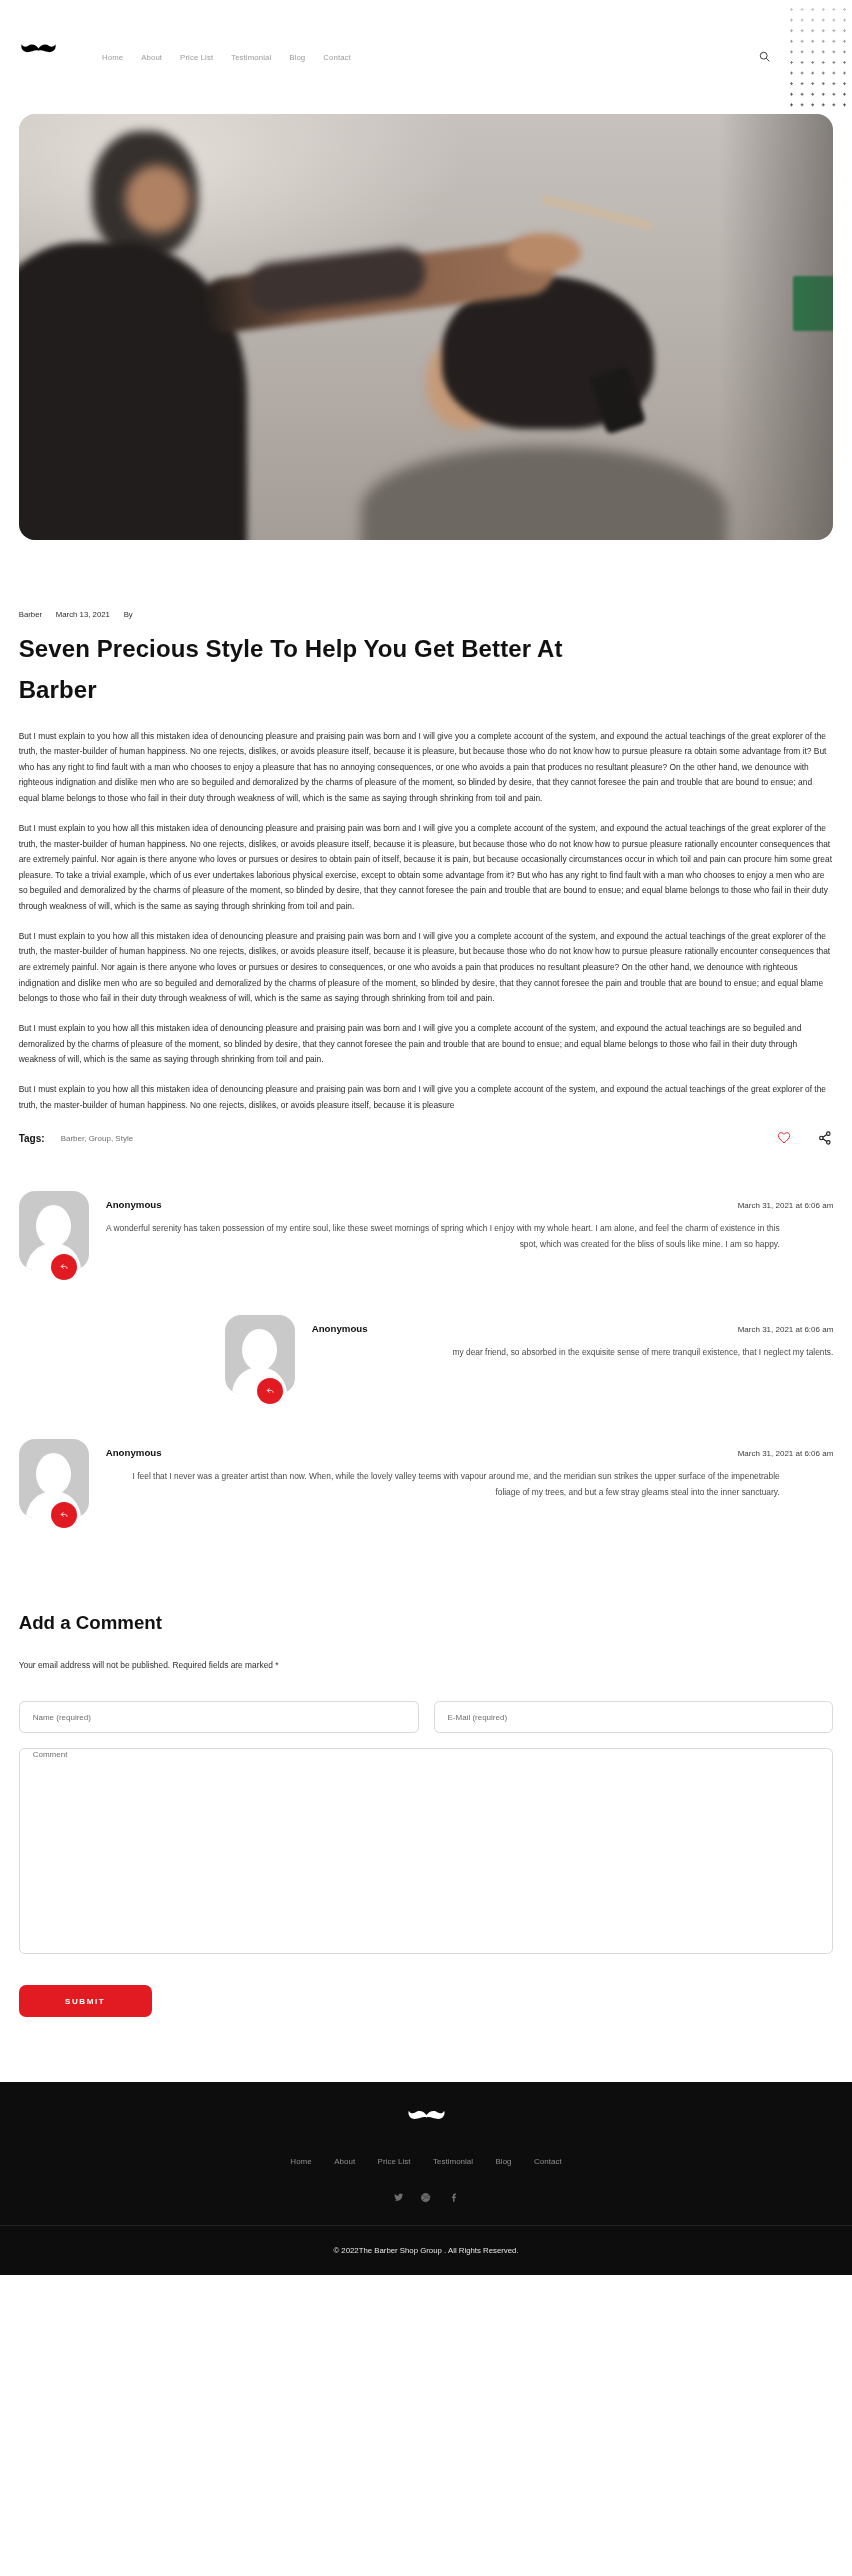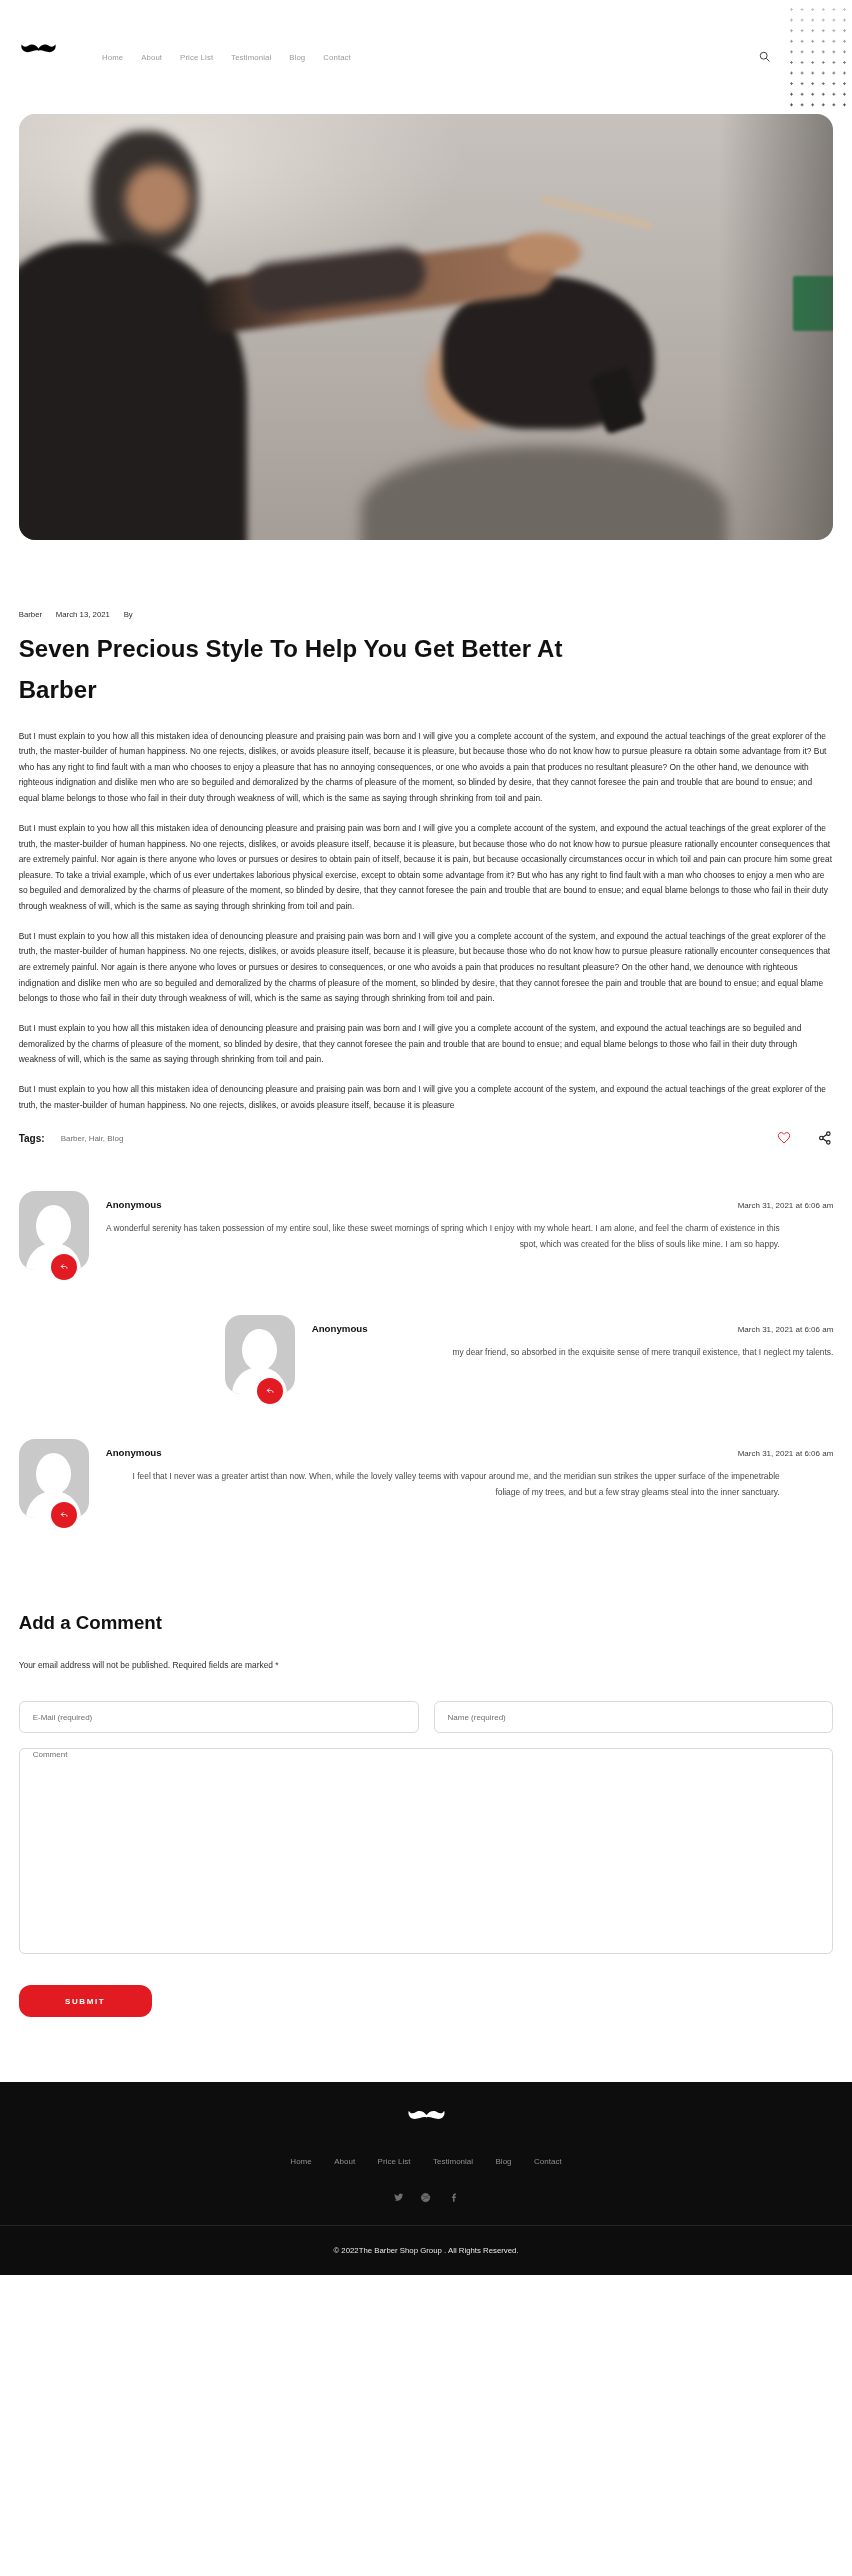--- a/index.html
+++ b/index.html
@@ -86,21 +86,21 @@
   .field {
     flex:1; height:32px; border:0.6px solid #d9d9d9; border-radius:5.6px; padding:0 13px;
     font-size:8px; color:#333; font-family:"Liberation Sans", sans-serif; outline:none; background:#fff;
   }
   .field::placeholder, textarea.field-area::placeholder { color:#6f6f6f; opacity:1; }
   textarea.field-area {
     margin-top:15px; width:100%; height:206px; border:0.6px solid #d9d9d9; border-radius:5.6px;
     padding:1px 13px; font-size:8px; color:#333; font-family:"Liberation Sans", sans-serif; outline:none; resize:none; background:#fff;
   }
   .submit-btn {
-    margin-top:29px; width:133px; height:32px; background:#e21b22; color:#fff; border:none; border-radius:12px;
+    margin-top:29px; width:133px; height:32px; background:#e21b22; color:#fff; border:none; border-radius:7px;
     font-size:8px; font-weight:700; letter-spacing:1.6px; cursor:pointer; font-family:"Liberation Sans", sans-serif;
   }
 
   
   footer { margin-top:65px; background:#0d0d0d; height:193px; display:flex; flex-direction:column; align-items:center; }
   .footer-logo { margin-top:25px; width:41px; height:20px; }
   .footer-logo svg { width:100%; height:100%; }
   nav.footer-nav { margin-top:30px; display:flex; gap:22.5px; }
   nav.footer-nav a { font-size:8px; color:#8e8e8e; text-decoration:none; cursor:pointer; }
   .footer-social { margin-top:26px; display:flex; gap:16px; align-items:center; }
@@ -164,21 +164,21 @@
   <div class="post-body">
     <p>But I must explain to you how all this mistaken idea of denouncing pleasure and praising pain was born and I will give you a complete account of the system, and expound the actual teachings of the great explorer of the truth, the master-builder of human happiness. No one rejects, dislikes, or avoids pleasure itself, because it is pleasure, but because those who do not know how to pursue pleasure ra obtain some advantage from it? But who has any right to find fault with a man who chooses to enjoy a pleasure that has no annoying consequences, or one who avoids a pain that produces no resultant pleasure? On the other hand, we denounce with righteous indignation and dislike men who are so beguiled and demoralized by the charms of pleasure of the moment, so blinded by desire, that they cannot foresee the pain and trouble that are bound to ensue; and equal blame belongs to those who fail in their duty through weakness of will, which is the same as saying through shrinking from toil and pain.</p>
     <p>But I must explain to you how all this mistaken idea of denouncing pleasure and praising pain was born and I will give you a complete account of the system, and expound the actual teachings of the great explorer of the truth, the master-builder of human happiness. No one rejects, dislikes, or avoids pleasure itself, because it is pleasure, but because those who do not know how to pursue pleasure rationally encounter consequences that are extremely painful. Nor again is there anyone who loves or pursues or desires to obtain pain of itself, because it is pain, but because occasionally circumstances occur in which toil and pain can procure him some great pleasure. To take a trivial example, which of us ever undertakes laborious physical exercise, except to obtain some advantage from it? But who has any right to find fault with a man who chooses to enjoy a men who are so beguiled and demoralized by the charms of pleasure of the moment, so blinded by desire, that they cannot foresee the pain and trouble that are bound to ensue; and equal blame belongs to those who fail in their duty through weakness of will, which is the same as saying through shrinking from toil and pain.</p>
     <p>But I must explain to you how all this mistaken idea of denouncing pleasure and praising pain was born and I will give you a complete account of the system, and expound the actual teachings of the great explorer of the truth, the master-builder of human happiness. No one rejects, dislikes, or avoids pleasure itself, because it is pleasure, but because those who do not know how to pursue pleasure rationally encounter consequences that are extremely painful. Nor again is there anyone who loves or pursues or desires to consequences, or one who avoids a pain that produces no resultant pleasure? On the other hand, we denounce with righteous indignation and dislike men who are so beguiled and demoralized by the charms of pleasure of the moment, so blinded by desire, that they cannot foresee the pain and trouble that are bound to ensue; and equal blame belongs to those who fail in their duty through weakness of will, which is the same as saying through shrinking from toil and pain.</p>
     <p>But I must explain to you how all this mistaken idea of denouncing pleasure and praising pain was born and I will give you a complete account of the system, and expound the actual teachings are so beguiled and demoralized by the charms of pleasure of the moment, so blinded by desire, that they cannot foresee the pain and trouble that are bound to ensue; and equal blame belongs to those who fail in their duty through weakness of will, which is the same as saying through shrinking from toil and pain.</p>
     <p>But I must explain to you how all this mistaken idea of denouncing pleasure and praising pain was born and I will give you a complete account of the system, and expound the actual teachings of the great explorer of the truth, the master-builder of human happiness. No one rejects, dislikes, or avoids pleasure itself, because it is pleasure</p>
   </div>
 
   <div class="tags-row">
     <span class="tags-label">Tags:</span>
-    <span class="tags-value">Barber, Hair, Blog</span>
+    <span class="tags-value">Barber, Group, Style</span>
     <span class="tags-actions">
       <span class="icon-btn">
         <svg viewBox="0 0 24 24" fill="none" stroke="#e8252c" stroke-width="1.5">
           <path d="M12 19.5 C7 15 3.5 11.8 3.5 8.2 C3.5 5.8 5.3 4 7.6 4 C9.2 4 10.8 4.9 12 6.4 C13.2 4.9 14.8 4 16.4 4 C18.7 4 20.5 5.8 20.5 8.2 C20.5 11.8 17 15 12 19.5 Z"></path>
         </svg>
       </span>
       <span class="icon-btn">
         <svg viewBox="0 0 24 24" fill="none" stroke="#1a1a1a" stroke-width="1.7">
           <circle cx="17" cy="5.5" r="2.6"></circle>
           <circle cx="6.5" cy="12" r="2.6"></circle>
@@ -255,22 +255,22 @@
       </div>
       <p class="comment-text">I feel that I never was a greater artist than now. When, while the lovely valley teems with vapour around me, and the meridian sun strikes the upper surface of the impenetrable foliage of my trees, and but a few stray gleams steal into the inner sanctuary.</p>
     </div>
   </div>
 
   <div class="add-comment">
     <h2 class="section-heading" style="margin-top:0">Add a Comment</h2>
     <p class="form-note">Your email address will not be published. Required fields are marked *</p>
     <form class="comment-form">
       <div class="form-row">
+        <input class="field" type="text" placeholder="Name (required)" style="">
         <input class="field" type="text" placeholder="E-Mail (required)" style="">
-        <input class="field" type="text" placeholder="Name (required)" style="">
       </div>
       <textarea class="field-area" placeholder="Comment" style=""></textarea>
       <button class="submit-btn">SUBMIT</button>
     </form>
   </div>
 </div>
 
 <footer>
   <div class="footer-logo">
     <svg viewBox="0 0 64 24">

